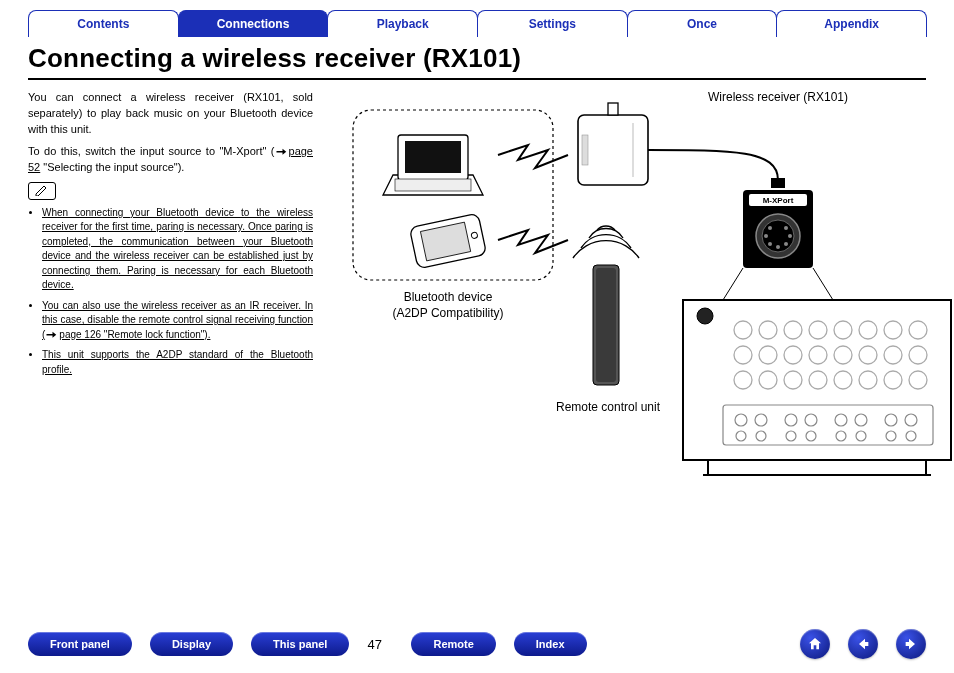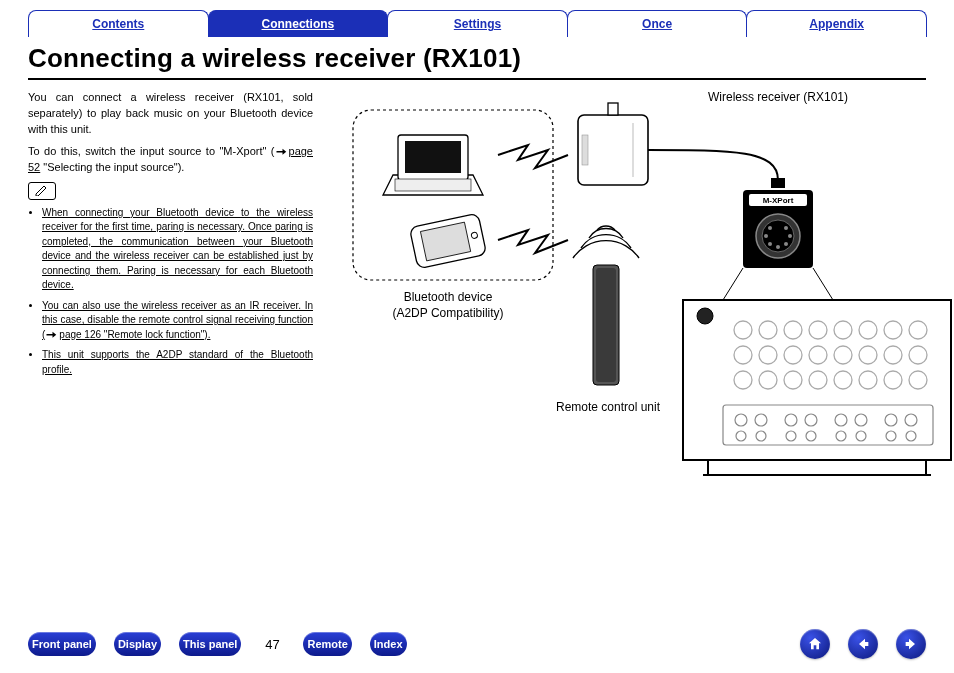--- a/index.html
+++ b/index.html
@@ -34,21 +34,20 @@
     border:1.5px solid var(--blue);
     border-bottom:none;
     border-top-left-radius:8px;
     border-top-right-radius:8px;
     display:flex;align-items:center;justify-content:center;
     font-size:12px;font-weight:bold;
     color:var(--blue);
     background:#fff;
     cursor:pointer;
     margin-right:-1px;
-    text-decoration:underline;
   }
   .tab.active{
     background:var(--blue);
     color:#fff;
     text-align:right;
   }
   .title-bar{
     margin:6px 28px 0 28px;
   }
   .title{
@@ -123,51 +122,51 @@
     align-items:center;
     padding:0 28px;
     gap:18px;
   }
   .pill{
     background:linear-gradient(#2a3fd6,#0d1a8c);
     color:#fff;
     font-size:11px;
     font-weight:bold;
     height:24px;
-    padding:0 4px;
+    padding:0 22px;
     border-radius:12px;
     display:flex;align-items:center;justify-content:center;
     cursor:pointer;
     box-shadow:inset 0 1px 0 rgba(255,255,255,.3);
   }
   .page-num{
     font-size:13px;
     color:#000;
     min-width:26px;
-    text-align:center;
   }
   .spacer{flex:1}
   .circ{
     width:30px;height:30px;
     border-radius:50%;
     background:radial-gradient(circle at 35% 30%, #3a52e8, #0c187c);
     display:flex;align-items:center;justify-content:center;
     cursor:pointer;
     box-shadow:inset 0 1px 1px rgba(255,255,255,.35), 0 1px 2px rgba(0,0,0,.25);
   }
   .circ svg{width:16px;height:16px}
 </style>
 </head>
 <body>
 
 <div class="page">
 
   <div class="tabs">
     <div class="tab">Contents</div>
     <div class="tab active">Connections</div>
+    <div class="tab">Playback</div>
     <div class="tab">Settings</div>
     <div class="tab">Once</div>
     <div class="tab">Appendix</div>
   </div>
 
   <div class="title-bar">
     <div class="title">Connecting a wireless receiver (RX101)</div>
     <hr class="title-rule">
   </div>
 

